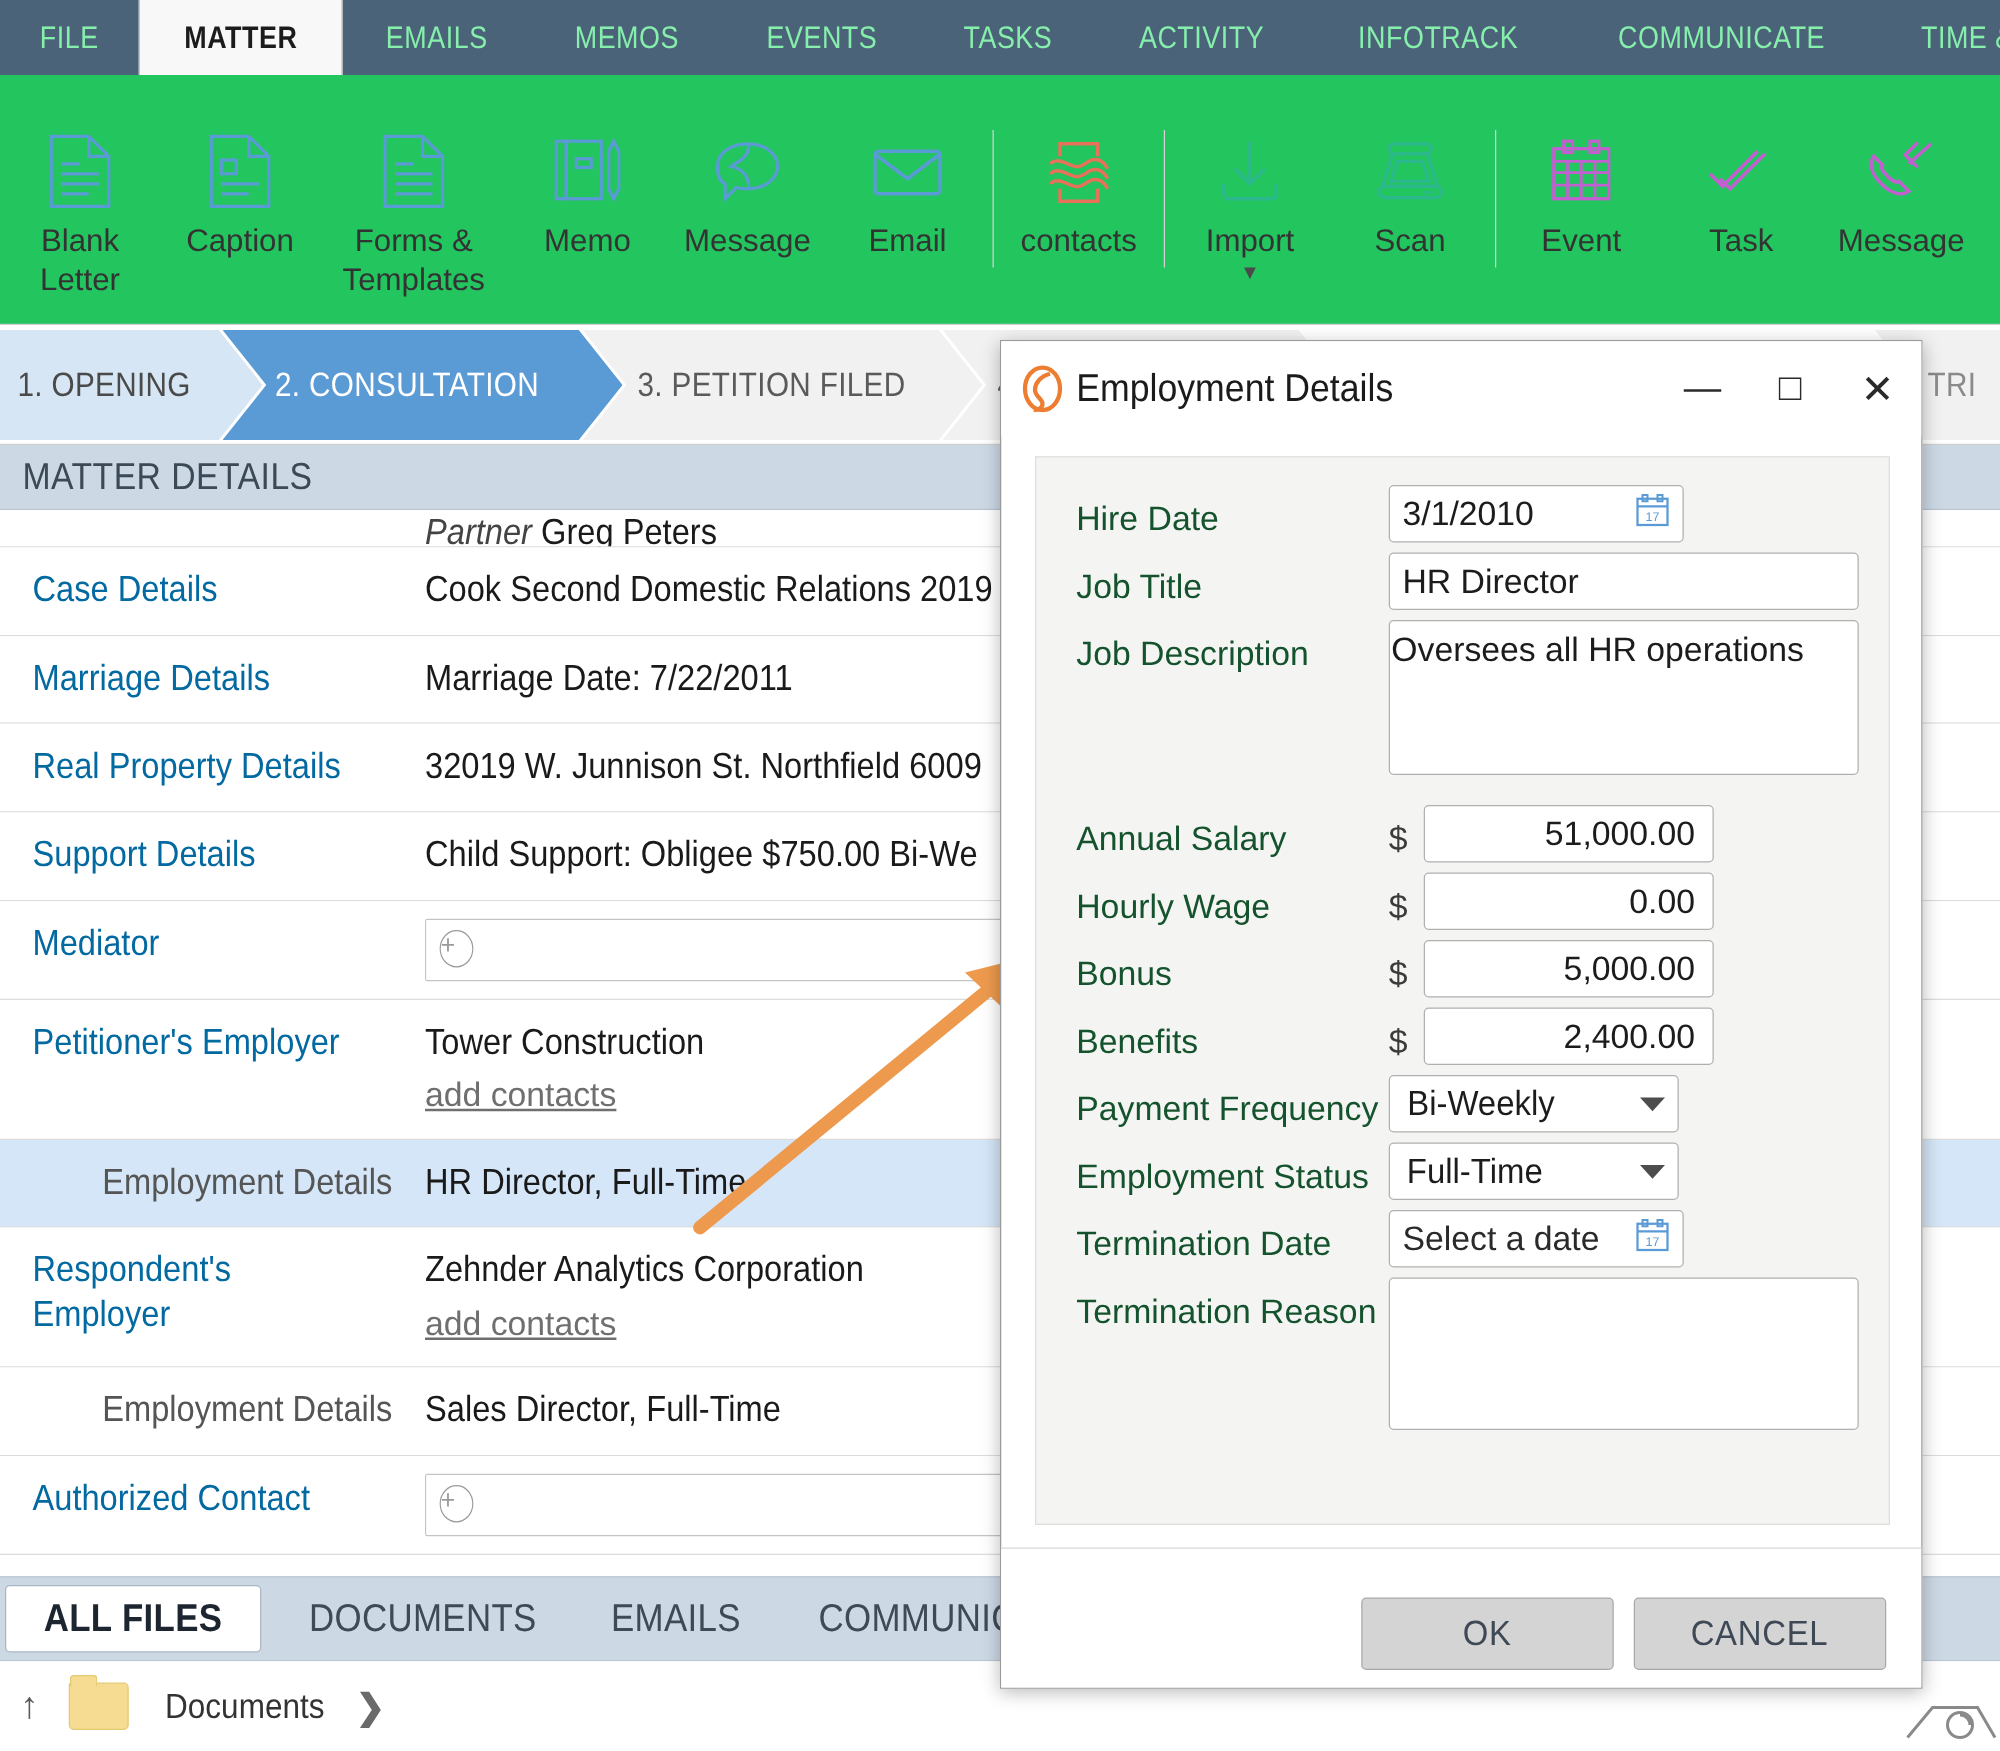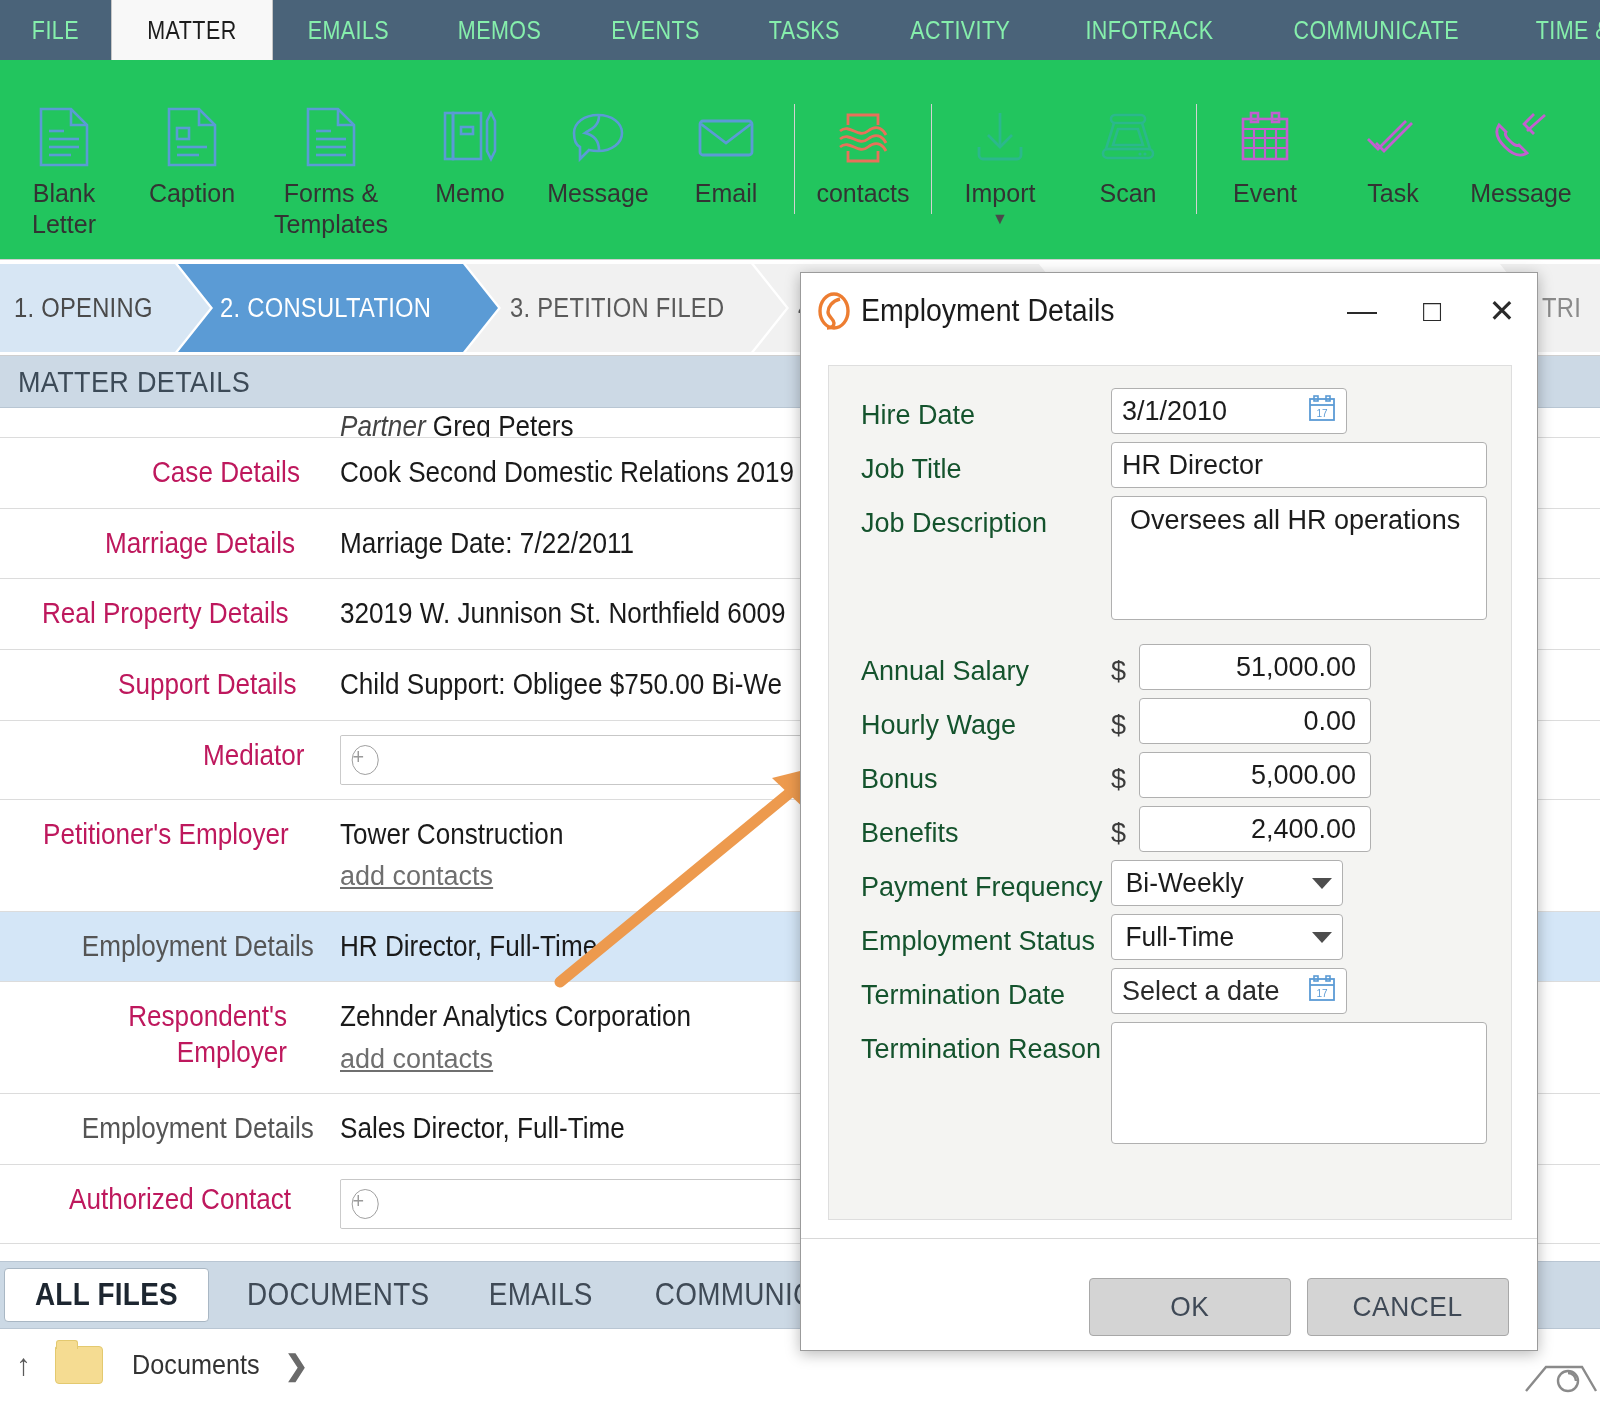--- a/index.html
+++ b/index.html
@@ -24,21 +24,21 @@
     font-size: 25px; letter-spacing: 0.5px;
     padding: 0 28px;
     white-space: nowrap;
     font-stretch: condensed;
     transform-origin: center;
   }
   .rtab span { display:inline-block; transform: scaleX(0.86); }
   .rtab.active {
     background: #f8f8f8; color: #1c1c1c;
     border-left: 1px solid #c6c6c6; border-right: 1px solid #c6c6c6;
-    font-weight: 400;
+    font-weight: 700;
   }
 
   
   .ribbon-body {
     position: absolute; left: 0; top: 60px; width: 1600px; height: 200px;
     background: #22c55e;
     border-bottom: 1px solid #cfcfcf;
     display: flex; align-items: flex-start;
     padding-top: 24px;
     box-sizing: border-box;
@@ -89,24 +89,24 @@
   }
   .md-row {
     display: flex; align-items: flex-start;
     border-bottom: 1px solid #dcdcdc;
     padding: 0 0 0 0;
     box-sizing: border-box;
     background: #fff;
   }
   .md-row.highlight { background: #d4e6f7; }
   .md-row .k {
-    width: 330px; min-width:330px; text-align: right; padding: 16px 14px 16px 26px;
+    width: 330px; min-width:330px; text-align: left; padding: 16px 14px 16px 26px;
     box-sizing: border-box;
     font-family: "Liberation Sans Narrow", "Liberation Sans", sans-serif;
-    font-size: 29px; color: #be185d; line-height:1.25;
+    font-size: 29px; color: #0369a1; line-height:1.25;
   }
   .md-row .k.indent { text-align: right; padding-right: 16px; color:#555;}
   .md-row .k span, .md-row .v span, .md-row .v div { display:inline-block; }
   .md-row .k span { transform: scaleX(0.9); transform-origin: left center; }
   .md-row .k.indent span { transform: scaleX(0.9); transform-origin: right center; }
   .md-row .v {
     flex: 1; padding: 16px 10px 16px 10px; box-sizing:border-box;
     font-family: "Liberation Sans Narrow", "Liberation Sans", sans-serif;
     font-size: 29px; color: #1a1a1a; line-height:1.3;
     white-space: nowrap; overflow: hidden;
@@ -222,21 +222,21 @@
   }
   .finput.date { width: 236px; justify-content: space-between; }
   .finput.wide { width: 380px; }
   .finput.num { width: 232px; justify-content: flex-end; padding-right:14px;}
   .finput.sel { width: 232px; justify-content: space-between; }
   .finput.sel .selval{ font-family:"Liberation Sans Narrow","Liberation Sans",sans-serif;
     font-size:28px; }
   .finput.sel .selval span{display:inline-block;transform:scaleX(0.94);}
   .ftext {
     border:1px solid #b0b0b0; border-radius:4px; background:#fff;
-    width: 380px; box-sizing:border-box; padding: 8px 18px;
+    width: 380px; box-sizing:border-box; padding: 8px 1px;
     font-family:"Liberation Sans", sans-serif; font-size: 27px; color:#1c1c1c;
   }
   .ftext.desc { height: 124px; }
   .ftext.reason { height: 122px; }
   .placeholder { color:#2a2a2a; }
   .caret-dn {
     width:0;height:0;border-left:10px solid transparent;border-right:10px solid transparent;
     border-top:11px solid #4d4d4d; margin-left:10px;
   }
   .gapper { height: 16px; }

